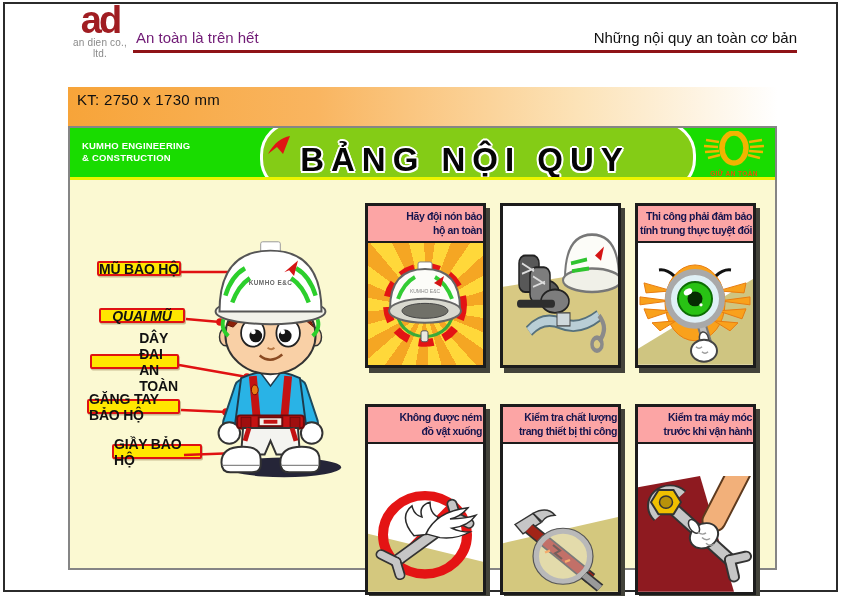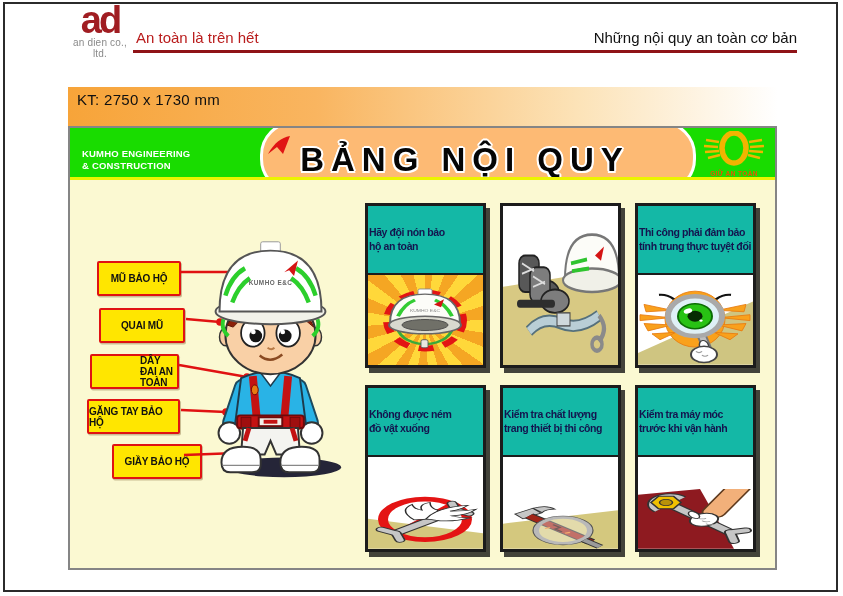--- a/index.html
+++ b/index.html
@@ -4,64 +4,64 @@
 <style>
   html,body{margin:0;padding:0;background:#e8e8e8;}
   .page{position:relative;width:843px;height:596px;background:#fff;overflow:hidden;
         font-family:"Liberation Sans","DejaVu Sans",sans-serif;}
   .frame{position:absolute;left:3px;top:2px;right:5px;bottom:4px;border:2px solid #2b2b2b;pointer-events:none;}
 
   
   .brand{position:absolute;left:70px;top:4px;width:60px;text-align:center;}
   .brand-mark{font-size:38px;font-weight:700;color:#a01d22;line-height:.85;letter-spacing:-3px;}
   .brand-sub{font-size:10px;color:#8a8a8a;margin-top:1px;letter-spacing:.2px;}
-  .slogan{position:absolute;left:136px;top:29px;font-size:15px;color:#b91c1c;}
+  .slogan{position:absolute;left:136px;top:29px;font-size:15px;color:#701a75;}
   .header-right{position:absolute;right:46px;top:29px;font-size:15px;color:#111;margin-left:44px;}
   .header-rule{position:absolute;left:133px;top:50px;width:664px;height:3px;background:#8f1317;}
 
   
   .size-bar{position:absolute;left:68px;top:87px;width:710px;height:42px;
             background:linear-gradient(90deg,#f7a439 0%,#f9b560 35%,#fce3b8 72%,#ffffff 100%);}
   .size-bar span{display:block;line-height:25px;padding-left:9px;font-size:15px;color:#101010;letter-spacing:.3px;}
 
   
   .board{position:absolute;left:68px;top:126px;width:709px;height:444px;box-sizing:border-box;
          border:2px solid #858585;background:#fbf9d2;}
   .board-header{position:absolute;left:0;top:0;right:0;height:52px;background:#19dc00;overflow:hidden;}
   .board-header .yellow-line{position:absolute;left:0;right:0;bottom:0;height:3px;background:#ecf400;z-index:6;}
-  .company{position:absolute;left:12px;top:20px;color:#fff;font-size:9.5px;font-weight:bold;
+  .company{position:absolute;left:12px;top:12px;color:#fff;font-size:9.5px;font-weight:bold;
            line-height:1.3;white-space:pre-line;z-index:5;letter-spacing:.2px;}
   .company-arrow{position:absolute;left:196px;top:6px;z-index:5;}
-  .title-shape{position:absolute;left:190px;top:-7px;width:430px;height:66px;background:#fdba74;
+  .title-shape{position:absolute;left:190px;top:-7px;width:430px;height:66px;background:#84cc16;
                border:3px solid #fff;border-radius:34px;z-index:2;display:flex;align-items:center;justify-content:center;}
   .board-title{font-size:33px;font-weight:900;letter-spacing:7px;color:#050505;padding-right:26px;padding-top:6px;
      text-shadow:-2px 0 #fff,2px 0 #fff,0 -2px #fff,0 2px #fff,-1.5px -1.5px #fff,1.5px -1.5px #fff,-1.5px 1.5px #fff,1.5px 1.5px #fff;}
   .zero-logo{position:absolute;right:8px;top:3px;width:66px;text-align:center;z-index:5;}
   .zero-caption{font-size:6.5px;font-weight:bold;color:#e85500;letter-spacing:.4px;margin-top:-1px;}
 
   
-  .pill{position:absolute;height:35px;background:#ffe600;border:2px solid #e01212;border-radius:2px;
+  .pill{position:absolute;height:15px;background:#ffe600;border:2px solid #e01212;border-radius:2px;
         box-sizing:border-box;display:flex;align-items:center;justify-content:center;
-        font-size:10px;font-weight:bold;color:#111;letter-spacing:-0.2px;box-shadow:1px 1.5px 0 rgba(90,50,0,.3);}
+        font-size:14px;font-weight:bold;color:#111;letter-spacing:-0.2px;box-shadow:1px 1.5px 0 rgba(90,50,0,.3);}
   .pill-1{left:97px;top:261px;width:84px;}
-  .pill-2{left:99px;top:308px;width:86px;}
+  .pill-2{left:99px;top:308px;width:86px;font-style:italic;}
   .pill-3{left:90px;top:354px;width:89px;padding-left:48px;}
   .pill-4{left:87px;top:399px;width:93px;}
   .pill-5{left:112px;top:444px;width:90px;}
   .pointer-lines{position:absolute;left:68px;top:180px;width:300px;height:300px;pointer-events:none;}
   .character{position:absolute;left:192px;top:231px;width:157px;height:253px;}
 
   
   .panel{position:absolute;width:121px;background:#fff;border:3px solid #1c1c1c;box-sizing:border-box;
          box-shadow:4px 5px 0 #43433a;display:flex;flex-direction:column;}
-  .p-r1{top:203px;height:165px;} .p-r2{top:385px;height:167px;gap:32px;}
+  .p-r1{top:203px;height:165px;} .p-r2{top:404px;height:191px;gap:32px;}
   .p-c1{left:365px;} .p-c2{left:500px;} .p-c3{left:635px;}
-  .panel-title{background:#14b8a6;border-bottom:2px solid #1c1c1c;font-size:10.5px;font-weight:bold;
-               letter-spacing:-0.4px;color:#14144e;text-align:left;white-space:pre-line;
-               padding:20px 1px;line-height:1.3;}
+  .panel-title{background:#fca5a5;border-bottom:2px solid #1c1c1c;font-size:10.5px;font-weight:bold;
+               letter-spacing:-0.4px;color:#14144e;text-align:right;white-space:pre-line;
+               padding:4px 1px;line-height:1.3;}
   .panel-art{flex:1;position:relative;overflow:hidden;background:#fff;}
   .panel-art svg{position:absolute;inset:0;width:100%;height:100%;}
   .art-sunburst{background:repeating-conic-gradient(from 8deg at 50% 54%, #ffd83a 0deg 13deg, #f5a623 13deg 26deg);}
 </style>
 </head>
 <body>
 
 <div class="page">
   <div class="frame"></div>
 

